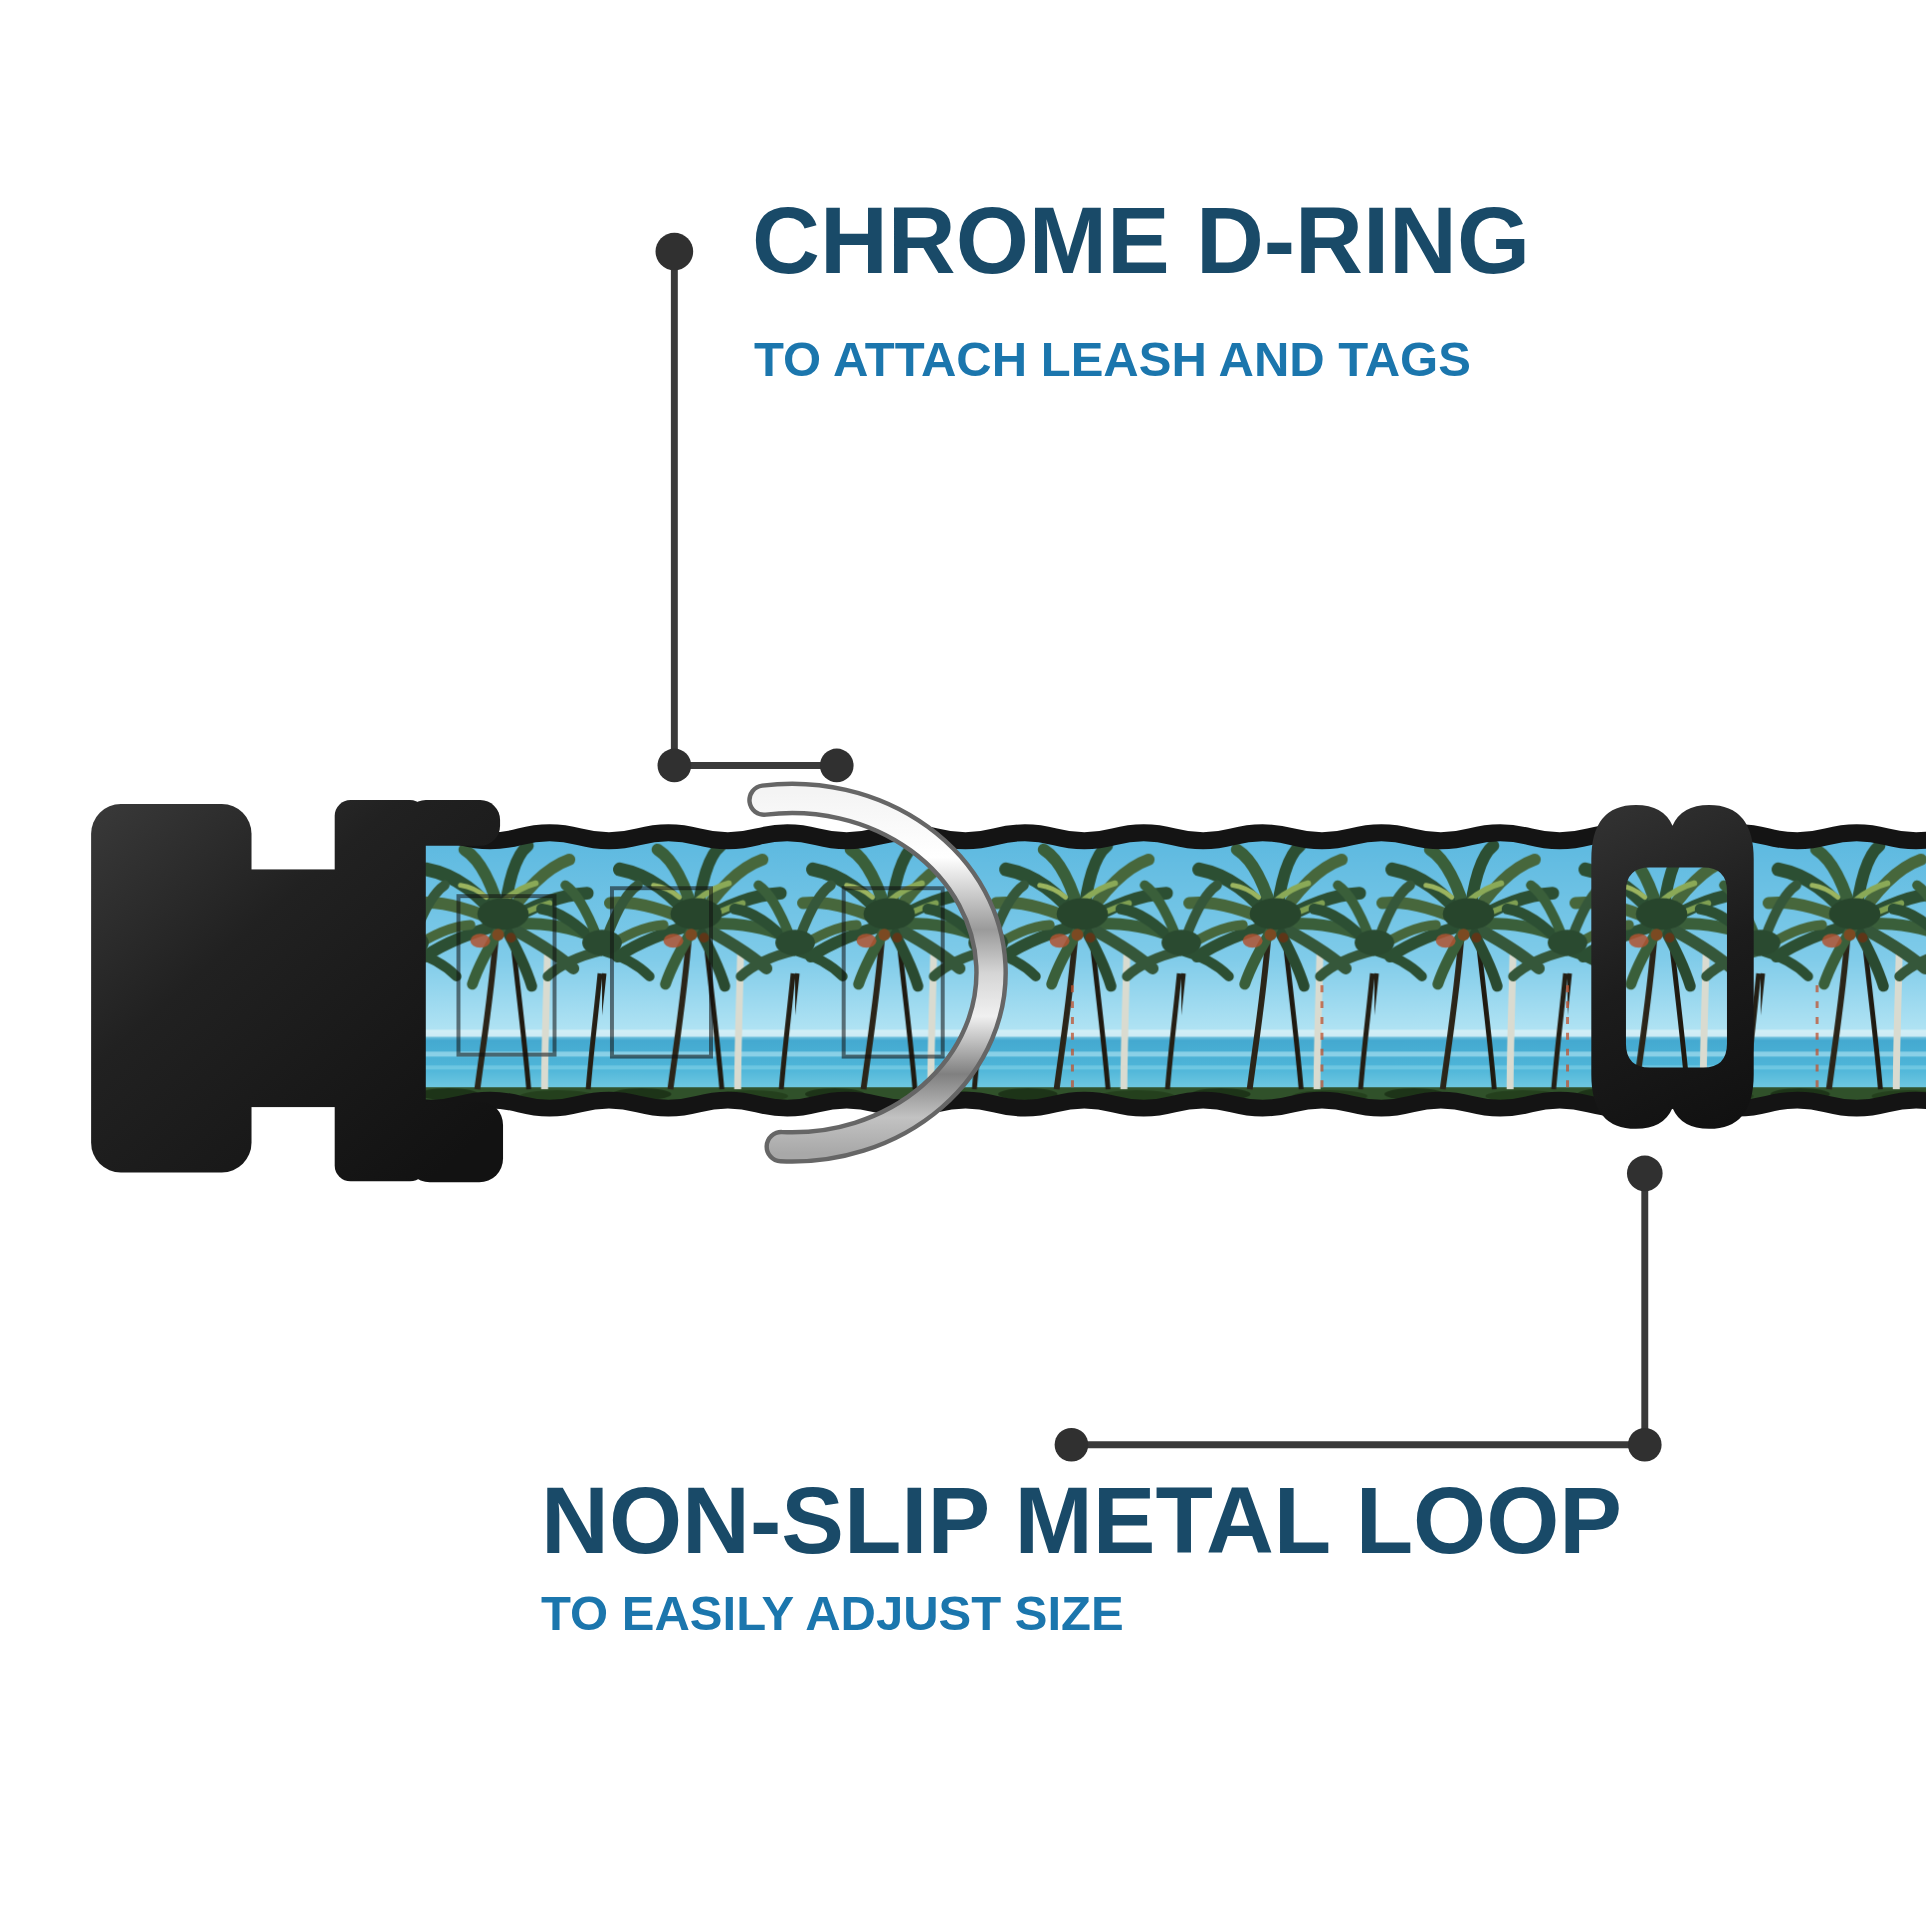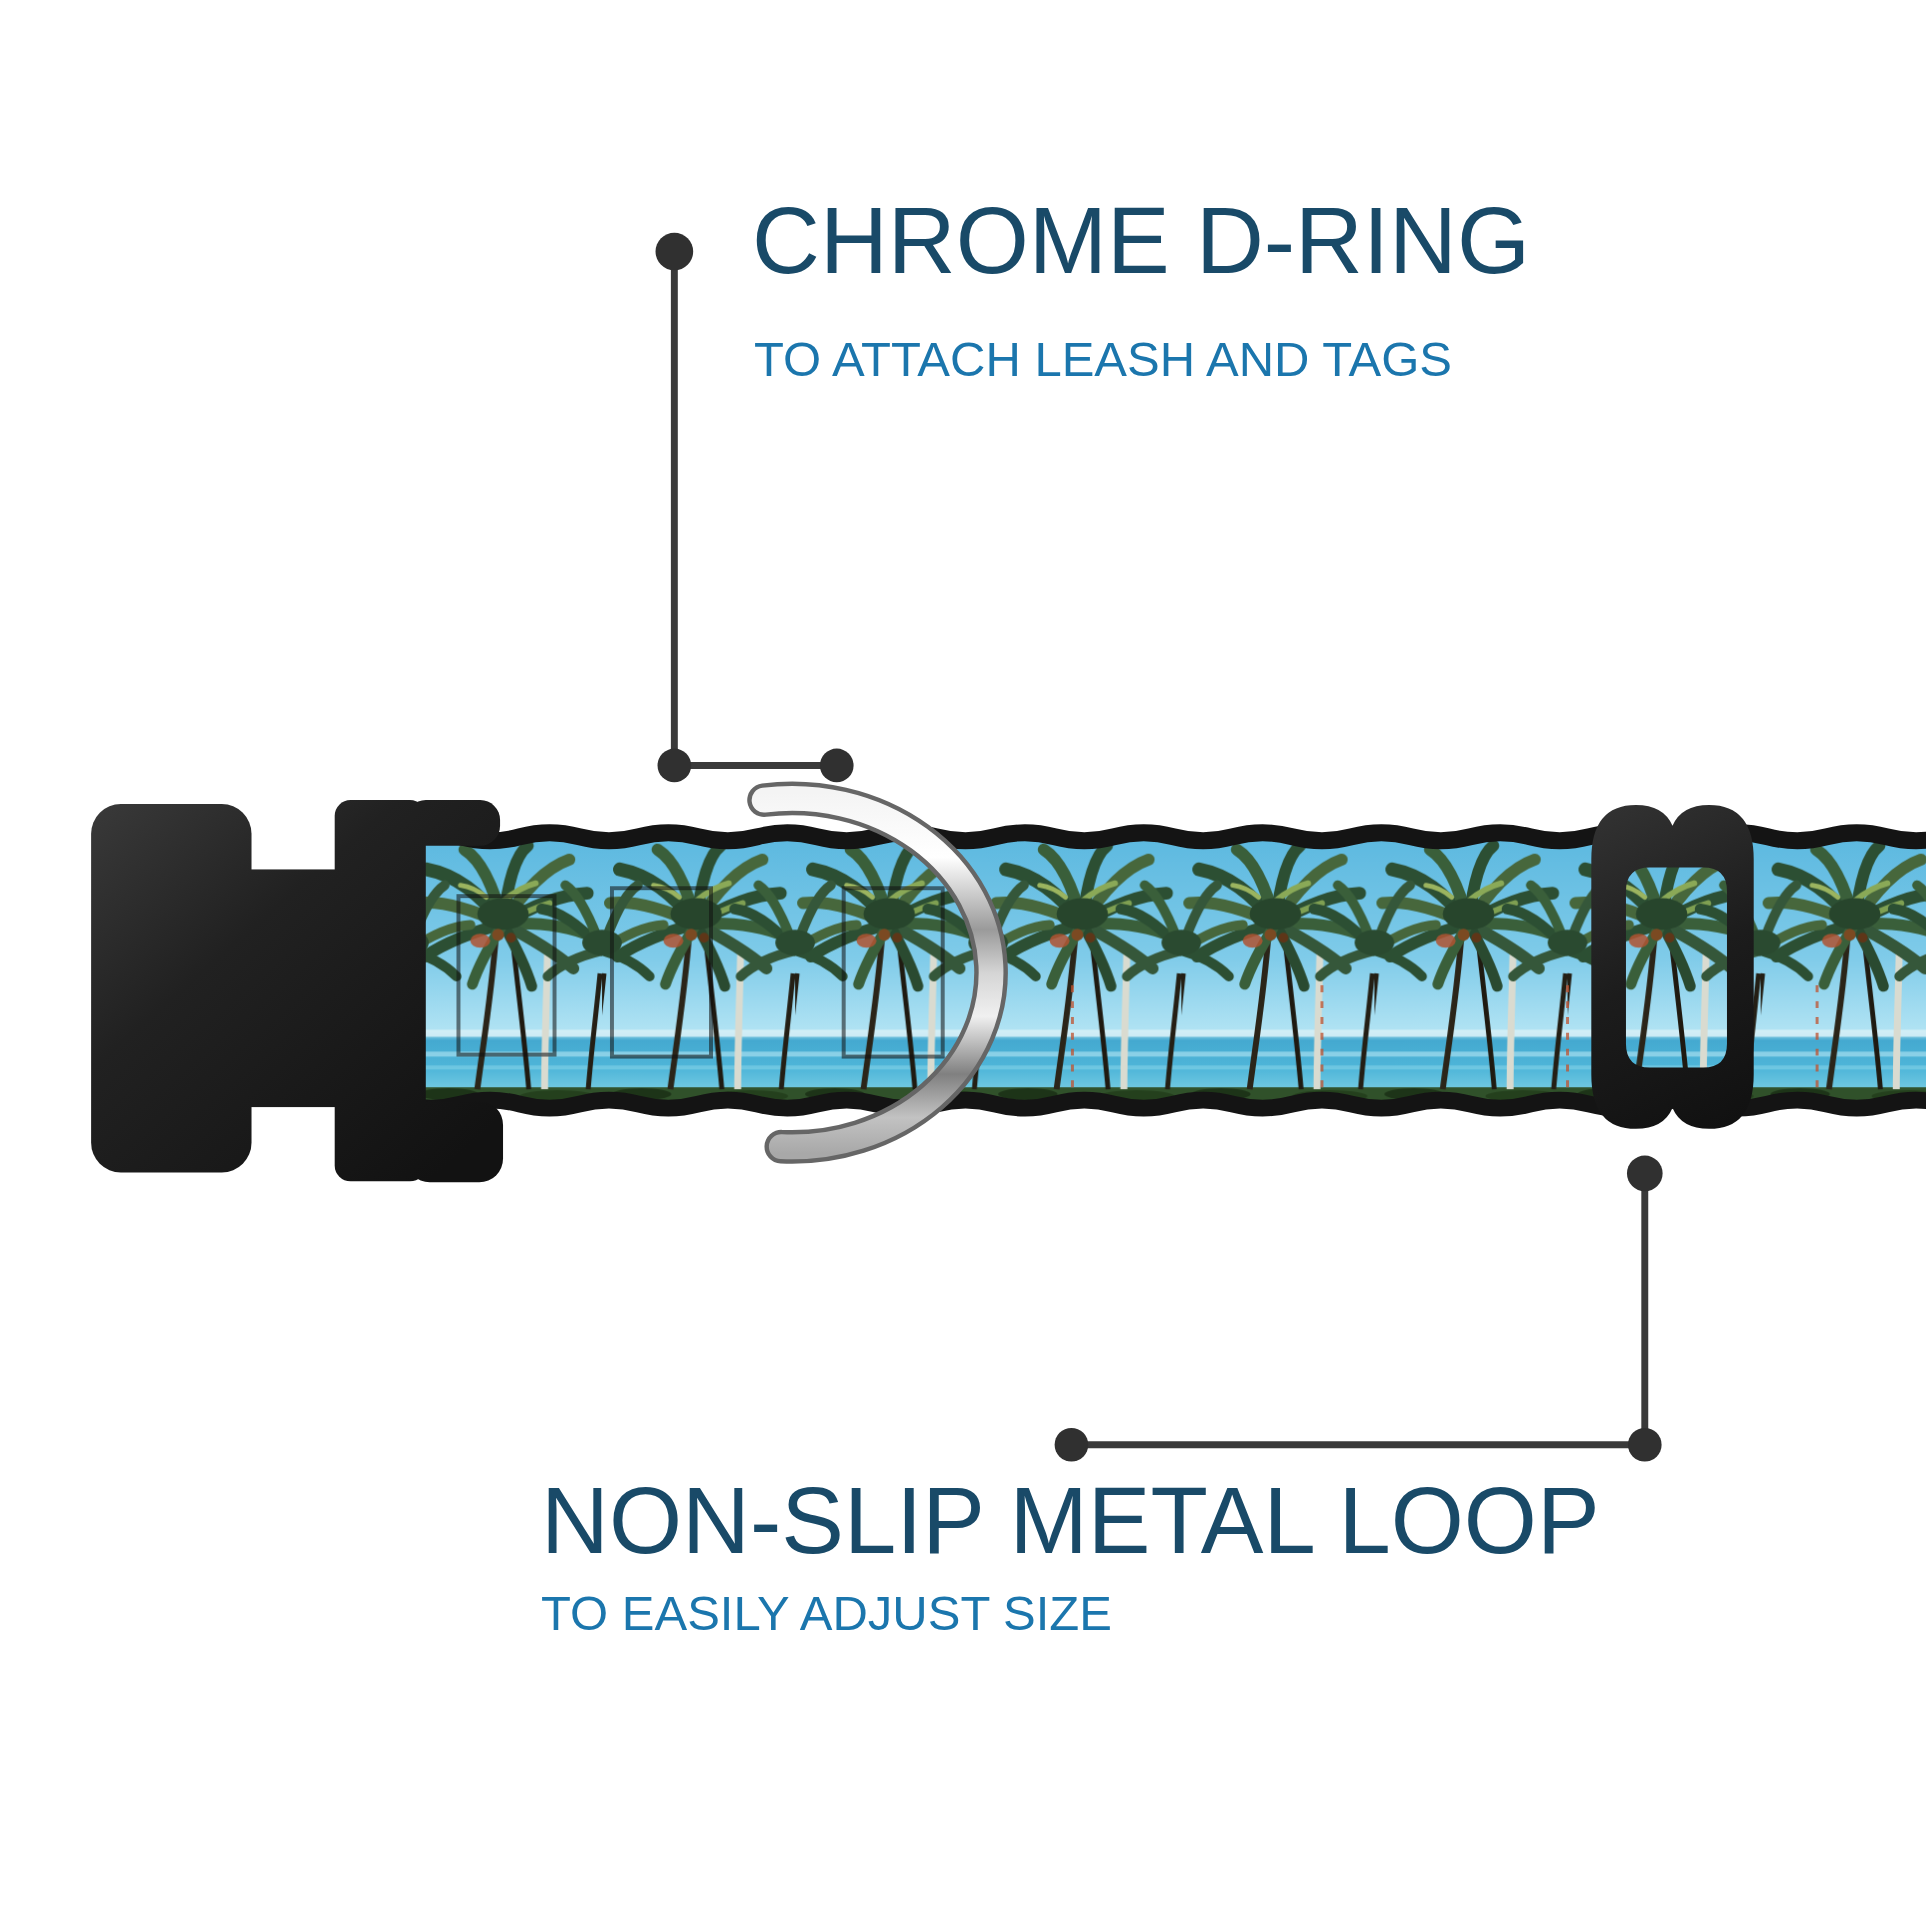--- a/index.html
+++ b/index.html
@@ -1,19 +1,19 @@
 <!DOCTYPE html>
 <html><head>
 <meta charset="utf-8">
 <style>
   html,body{margin:0;padding:0;background:#ffffff;}
   .stage{position:relative;width:1927px;height:1927px;background:#ffffff;overflow:hidden;
          font-family:"Liberation Sans", sans-serif;}
   .stage svg{position:absolute;left:0;top:0;}
-  .callout-text{position:absolute;white-space:nowrap;line-height:1;font-weight:400;text-align:right;}
+  .callout-text{position:absolute;white-space:nowrap;line-height:1;font-weight:700;text-align:right;}
   .callout-title{font-size:94px;color:#194a68;}
   .callout-subtitle{font-size:49px;color:#1b76ad;}
   #c1-title{left:752px;top:194px;}
   #c1-sub{left:754px;top:311px;margin-top:24px;}
   #c2-title{left:541px;top:1474px;}
   #c2-sub{left:541px;top:1589px;}
 </style>
 </head>
 <body>
 

